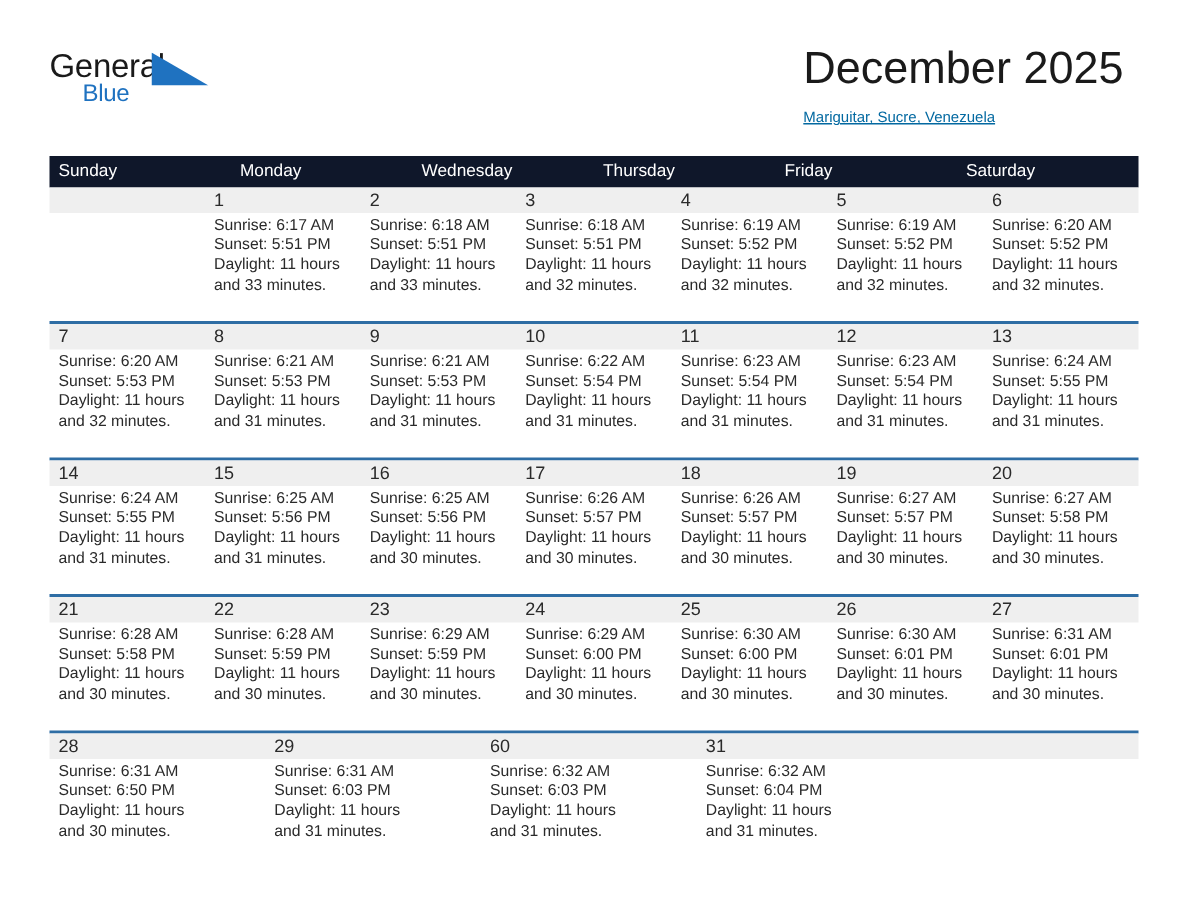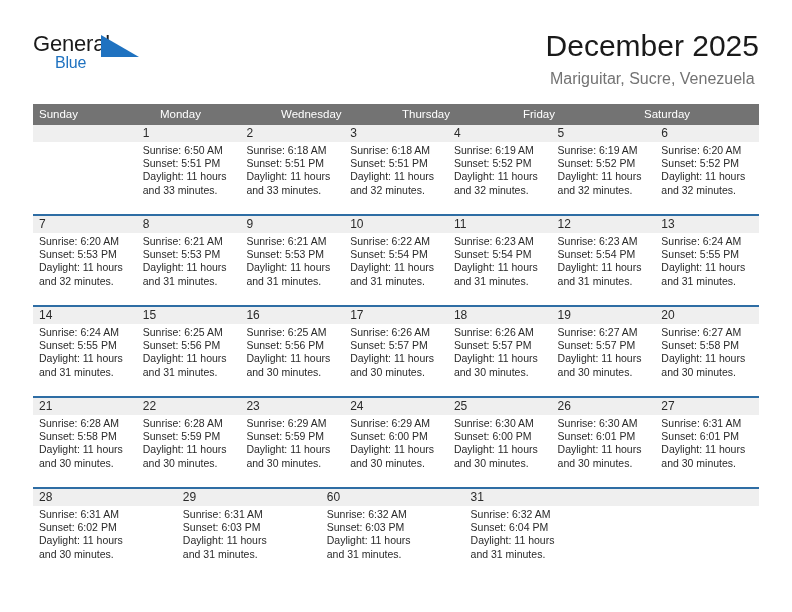--- a/index.html
+++ b/index.html
@@ -59,49 +59,50 @@
   .brand-mark {
     position: absolute;
     left: 68px;
     top: 7px;
     width: 38px;
     height: 22px;
   }
 
   .title-wrap {
     position: absolute;
-    right: 0;
+    right: 10px;
     top: 0;
-    text-align: center;
+    text-align: left;
   }
   .cal-title {
     font-size: 30px;
     color: #1a1a1a;
     line-height: 36px;
     white-space: nowrap;
   }
   .cal-sub {
     margin-top: 6px;
-    font-size: 16px;
-    color: #737373;
+    font-size: 10px;
+    color: #0369a1;
     line-height: 18px;
     white-space: nowrap;
+    text-decoration: underline;
   }
 
   
   .cal {
     position: absolute;
     left: 33px;
     top: 104px;
     width: 726px;
   }
 
   .dow-row {
     display: flex;
-    background: #737373;
+    background: #0f172a;
     height: 21px;
   }
   .dow {
     flex: 1 1 0;
     color: #ffffff;
     font-size: 11.5px;
     line-height: 21px;
     padding-left: 6px;
     box-sizing: border-box;
     white-space: nowrap;
@@ -208,21 +209,21 @@
               <div class="info">
                 <div></div>
                 <div></div>
                 <div></div>
                 <div></div>
               </div>
             </div>
             <div class="cell">
               <div class="daynum">1</div>
               <div class="info">
-                <div>Sunrise: 6:50 AM</div>
+                <div>Sunrise: 6:17 AM</div>
                 <div>Sunset: 5:51 PM</div>
                 <div>Daylight: 11 hours</div>
                 <div>and 33 minutes.</div>
               </div>
             </div>
             <div class="cell">
               <div class="daynum">2</div>
               <div class="info">
                 <div>Sunrise: 6:18 AM</div>
                 <div>Sunset: 5:51 PM</div>
@@ -472,21 +473,21 @@
             </div>
           </div>
         </div>
         <div class="week last">
           <div class="week-band"></div>
           <div class="week-cells">
             <div class="cell">
               <div class="daynum">28</div>
               <div class="info">
                 <div>Sunrise: 6:31 AM</div>
-                <div>Sunset: 6:02 PM</div>
+                <div>Sunset: 6:50 PM</div>
                 <div>Daylight: 11 hours</div>
                 <div>and 30 minutes.</div>
               </div>
             </div>
             <div class="cell">
               <div class="daynum">29</div>
               <div class="info">
                 <div>Sunrise: 6:31 AM</div>
                 <div>Sunset: 6:03 PM</div>
                 <div>Daylight: 11 hours</div>

